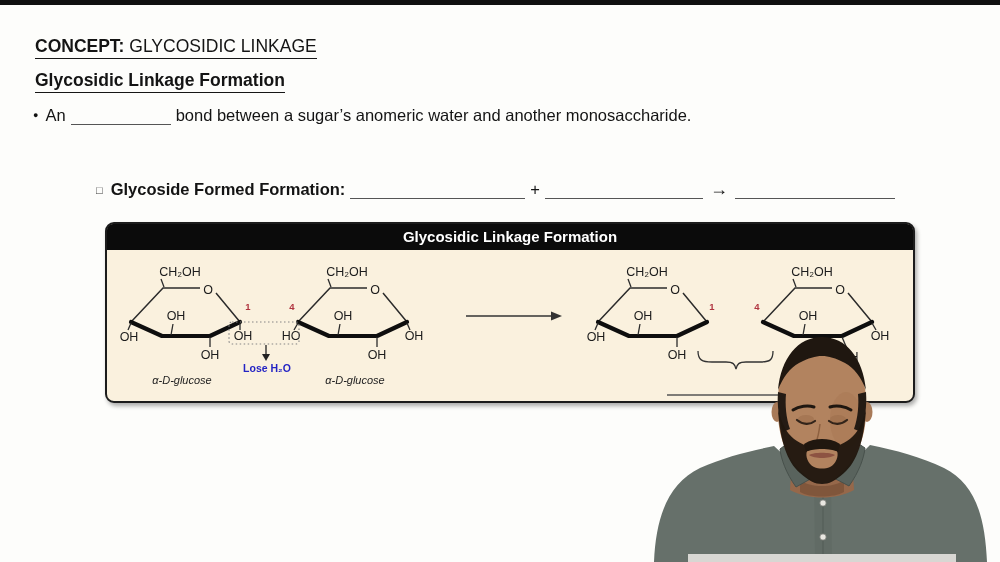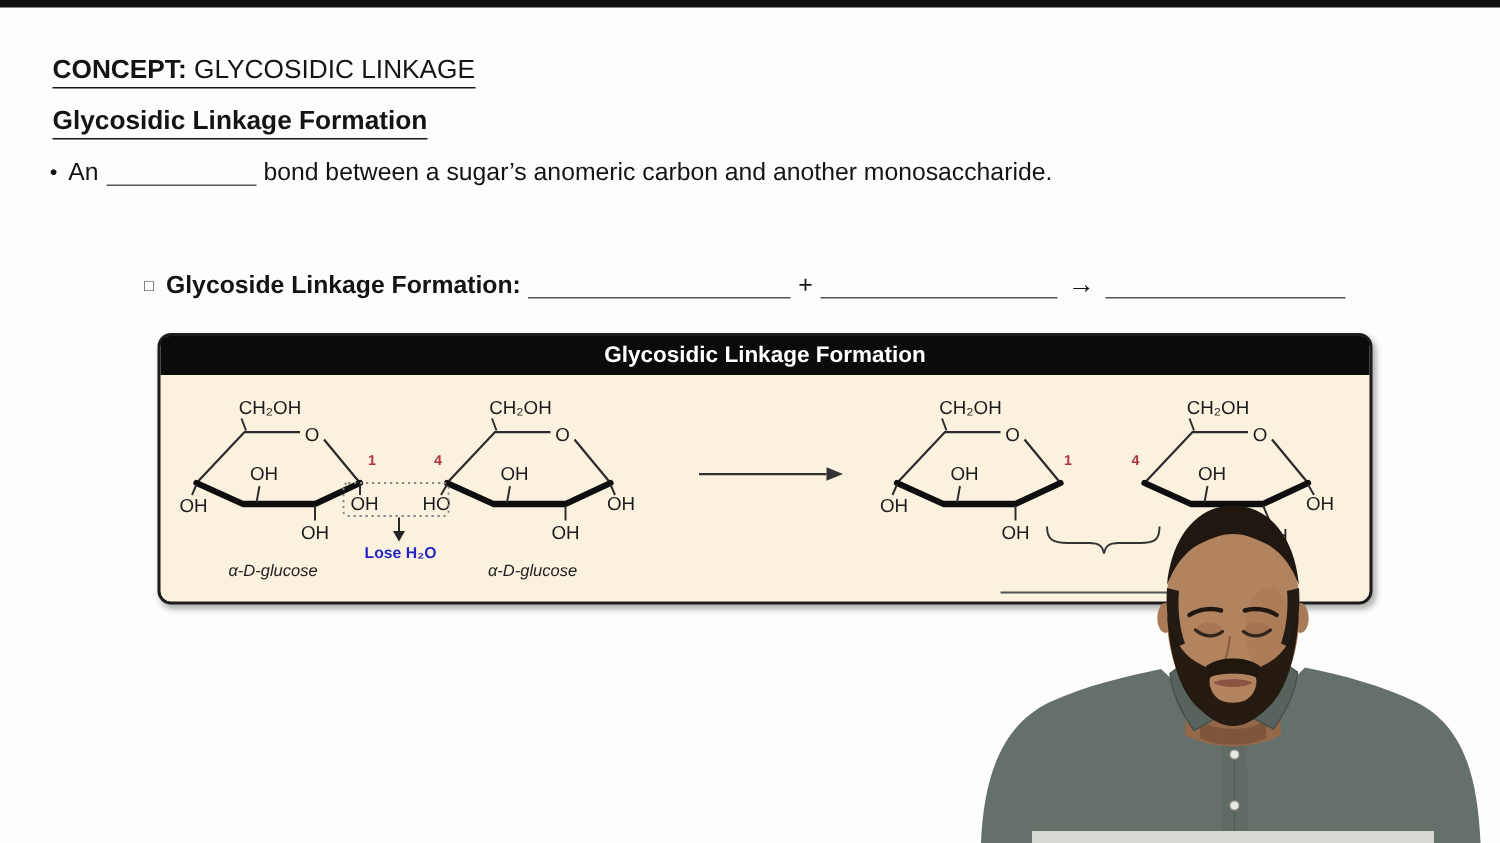--- a/index.html
+++ b/index.html
@@ -43,26 +43,26 @@
   <div class="line concept">
     <span class="u"><span class="bold">CONCEPT:</span>
     <span>GLYCOSIDIC LINKAGE</span></span>
   </div>
 
   <div class="line subtitle">
     <span class="u">Glycosidic Linkage Formation</span>
   </div>
 
   <div class="line bullet-line">
-    <span class="marker-dot">●</span><span>An</span><span class="blank w1"></span><span>bond between a sugar’s anomeric carbon and another monosaccharide.</span>
+    <span class="marker-dot">●</span><span>An</span><span class="blank w1"></span><span>bond between a sugar’s anomeric water and another monosaccharide.</span>
   </div>
 
 
   <div class="line sub2">
-    <span class="marker-box">□</span><span class="bold">Glycoside Linkage Formation:</span><span class="blank w3"></span><span>+</span><span class="blank w4"></span><span class="arrowchar">→</span><span class="blank w5"></span>
+    <span class="marker-box">□</span><span class="bold">Glycoside Formed Formation:</span><span class="blank w3"></span><span>+</span><span class="blank w4"></span><span class="arrowchar">→</span><span class="blank w5"></span>
   </div>
 
   <div class="panel">
     <div class="panel-title">Glycosidic Linkage Formation</div>
   </div>
 
   <svg class="chem" viewBox="105 248 808 156">
 
     <g transform="translate(131,322)">
       <text class="al" text-anchor="middle" x="49" y="-46">CH₂OH</text>

